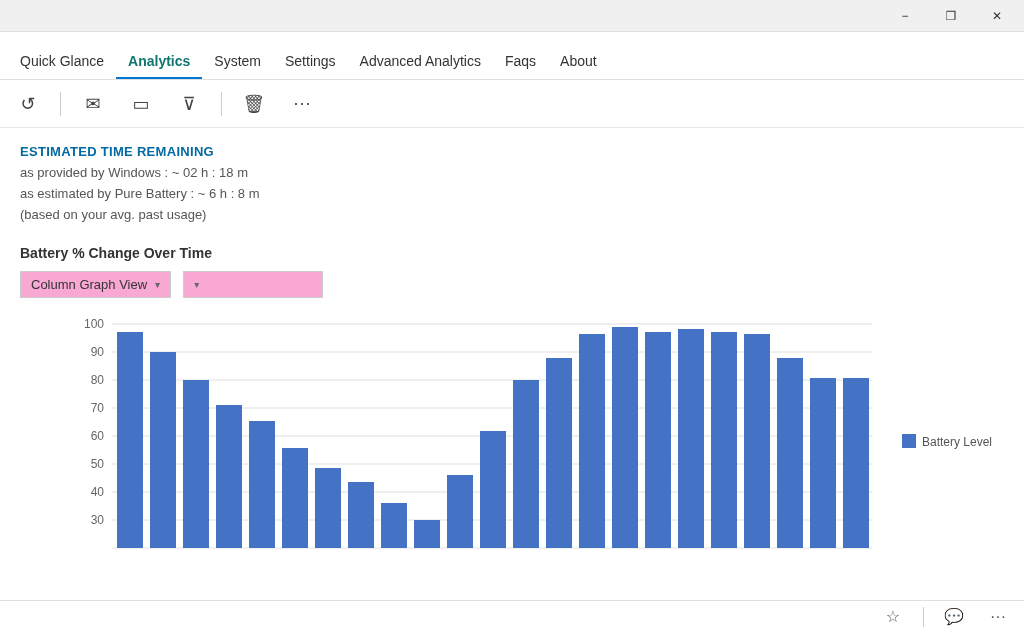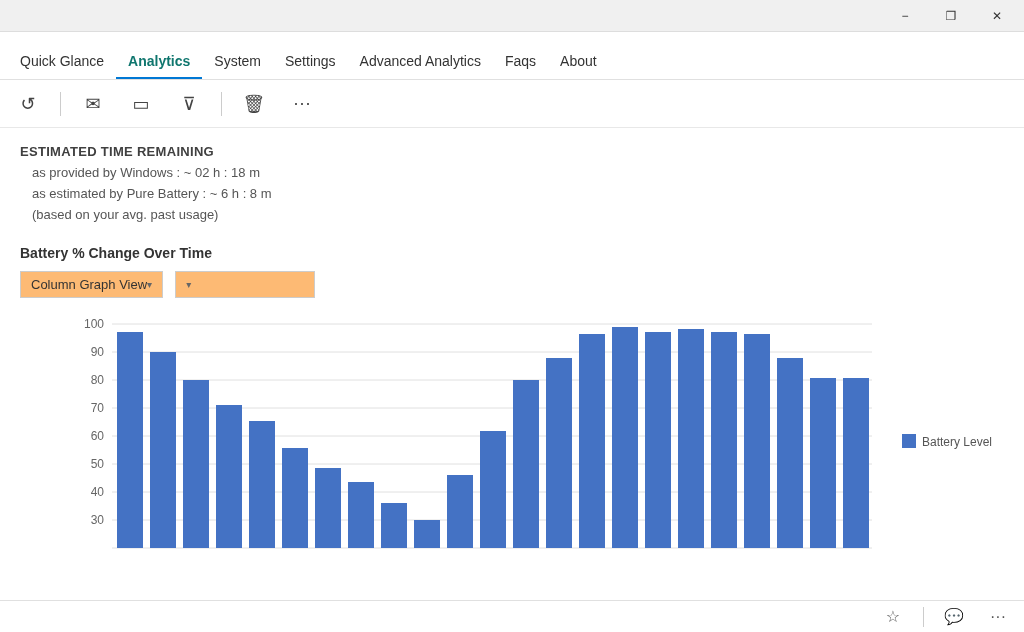--- a/index.html
+++ b/index.html
@@ -88,29 +88,28 @@
       width: 120px; height: 120px;
       position: relative;
       flex-shrink: 0;
     }
     .gauge-svg { width: 120px; height: 120px; }
 
     
     .battery-info h3 {
       font-size: 13px;
       font-weight: 700;
-      color: #404040;
+      color: #0369a1;
       margin-bottom: 4px;
       letter-spacing: 0.3px;
     }
     .battery-info p {
       font-size: 13px;
       color: #555;
       line-height: 1.6;
-      margin-left: 12px;
     }
     .battery-info .affect-btn {
       display: inline-block;
       margin-top: 10px;
       padding: 6px 14px;
       background: #e0e0e0;
       border: 1px solid #ccc;
       font-size: 12px;
       font-weight: 600;
       color: #333;
@@ -129,24 +128,25 @@
     .chart-controls {
       display: flex;
       gap: 12px;
       margin-bottom: 16px;
     }
     .chart-dropdown {
       display: flex;
       align-items: center;
       padding: 5px 10px;
       border: 1px solid #ccc;
-      background: #fdba74;
+      background: #f9a8d4;
       cursor: pointer;
       font-size: 13px;
       color: #333;
+      gap: 8px;
       min-width: 140px;
     }
     .dropdown-arrow { font-size: 10px; color: #666; }
 
     
     .chart-area {
       position: relative;
       height: 280px;
       margin-left: 20px;
     }

